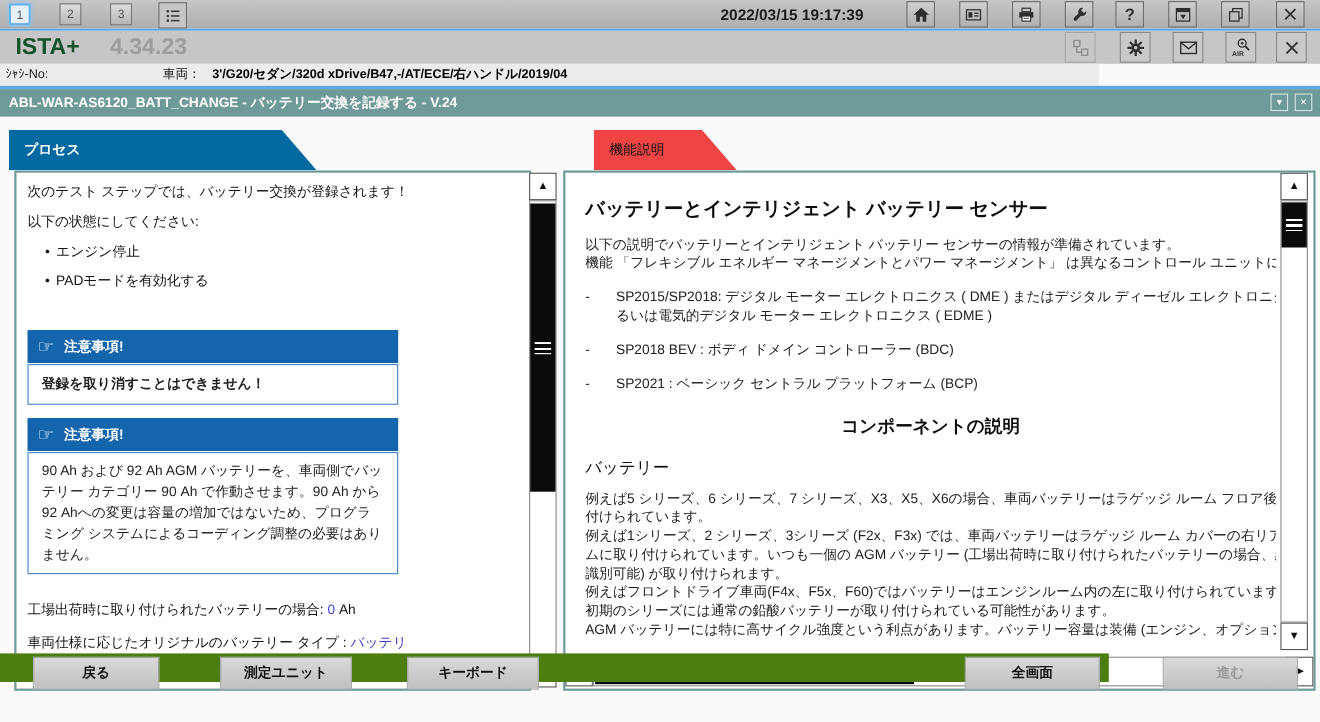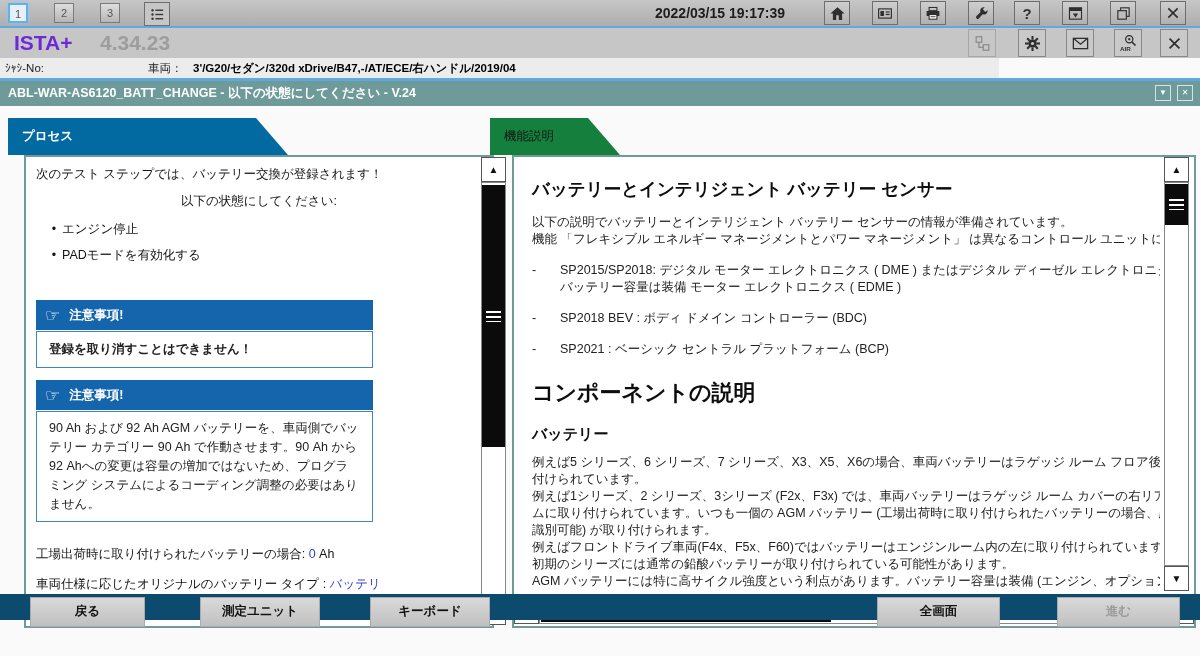--- a/index.html
+++ b/index.html
@@ -19,21 +19,21 @@
   .wsbtn.active { border:2px solid #66b0ea; box-shadow:0 0 4px #8cc6f0; background:#e6f0fa; }
   .tbicon { position:absolute; top:1px; width:26px; height:24px; box-sizing:border-box;
     border:1px solid #6e6e6e; background:linear-gradient(#cfcfcf,#b0b0b0);
     display:flex; align-items:center; justify-content:center; cursor:pointer; }
   #tb-datetime { position:absolute; left:630px; top:0; width:155px; height:26px;
     line-height:26px; text-align:right; font-weight:bold; font-size:14px; color:#1c1c1c; }
   .qmark { font-size:15px; font-weight:bold; color:#333; }
 
   
   #istarow { position:absolute; left:0; top:28px; width:1200px; height:30px; background:#c6c6c6; }
-  #ista-title { position:absolute; left:14px; top:0; font-size:21px; font-weight:bold; color:#6d28d9; line-height:30px;text-align:right; }
+  #ista-title { position:absolute; left:14px; top:0; font-size:21px; font-weight:bold; color:#14532d; line-height:30px;text-align:right; }
   #ista-version { position:absolute; left:100px; top:0; font-size:21px; font-weight:bold; color:#9d9d9d; line-height:30px; }
   .irowicon { position:absolute; top:1px; width:28px; height:28px; box-sizing:border-box;
     border:1px solid #888; background:#c9c9c9; display:flex; align-items:center; justify-content:center; cursor:pointer; }
   .grayed { opacity:.5; }
 
   
   #vehiclebar { position:absolute; left:0; top:58px; width:984px; height:20px; background:#ececec;padding-left:15px; }
   #vehiclebar .lbl { position:absolute; top:0; line-height:20px; font-size:11.5px; color:#222; }
   #chassis-label { left:5px; }
   #vehicle-label { left:148px; }
@@ -43,32 +43,32 @@
   
   #scriptheader { position:absolute; left:0; top:81px; width:1200px; height:25px; background:#6f9a9a; }
   #scriptheader .t { position:absolute; left:8px; line-height:25px; font-size:12.5px; font-weight:bold; color:#fff; }
   .shicon { position:absolute; top:4px; width:16px; height:16px; box-sizing:border-box;
     border:1px solid #d5e4e4; color:#fff; text-align:center; line-height:14px; font-size:8px; cursor:pointer; }
 
   
   .tab { position:absolute; top:118px; height:37px; cursor:pointer; }
   #tab-process { left:8px; width:280px; background:#0369a1;
     clip-path:polygon(0 0, calc(100% - 32px) 0, 100% 100%, 0 100%);font-weight:bold; }
-  #tab-func { left:490px; width:130px; background:#15803d;
+  #tab-func { left:540px; width:130px; background:#ef4444;
     clip-path:polygon(0 0, calc(100% - 32px) 0, 100% 100%, 0 100%); }
   .tab .lab { padding-left:14px; line-height:37px; font-size:12.5px; }
   #tab-process .lab { color:#fff; }
   #tab-func .lab { color:#141414; }
 
   
-  #lpanel { position:absolute; left:24px; top:155px; width:470px; height:473px; box-sizing:border-box;
+  #lpanel { position:absolute; left:13px; top:155px; width:470px; height:473px; box-sizing:border-box;
     background:#fff; border:2px solid #6f9a9a; padding:6px 10px; overflow:hidden; }
   #lpanel p { margin:0; font-size:12.5px; color:#141414; }
   .p-intro1 { margin:3px 0 10px !important; }
-  .p-intro2 { margin:0 0 6px !important;text-align:center; }
+  .p-intro2 { margin:0 0 6px !important; }
   .bullets { margin:0; padding:0 0 0 10px; list-style:none; }
   .bullets li { display:flex; line-height:26px; font-size:12.5px; color:#141414; }
   .blt { width:16px; text-align:center; }
   .notice { width:337px; }
   .n1 { margin-top:32px; }
   .n2 { margin-top:12px; }
   .notice-h { background:#1565ad; color:#fff; height:30px; box-sizing:border-box;
     display:flex; align-items:center; gap:9px; padding-left:9px; font-weight:bold; font-size:12.5px; }
   .hand-icon { font-size:17px; line-height:1; }
   .notice-b { border:1px solid #3d85c6; margin-top:1px; background:#fff; padding:7px 12px;
@@ -89,29 +89,29 @@
   #lscroll { position:absolute; left:481px; top:157px; width:25px; height:468px; }
   #rvscroll { position:absolute; left:1164px; top:157px; width:25px; height:434px; }
   #rhscroll { position:absolute; left:514px; top:597px; width:680px; height:27px; }
 
   
   #rpanel { position:absolute; left:512px; top:155px; width:684px; height:473px; box-sizing:border-box;
     background:#fff; border:2px solid #6f9a9a; }
   #rcontent { position:absolute; left:516px; top:157px; width:644px; height:436px; overflow:hidden;
     padding-left:16px; box-sizing:border-box; }
   #rcontent h1 { font-size:17.5px; margin:20px 0 13px; color:#0d0d0d; font-weight:bold; }
-  #rcontent h2 { font-size:22px; margin:20px 0 0; color:#0d0d0d; font-weight:bold; }
-  #rcontent h3 { font-size:15px; margin:17px 0 10px; color:#0d0d0d; font-weight:bold; }
+  #rcontent h2 { font-size:16px; margin:20px 0 0; color:#0d0d0d; font-weight:bold;text-align:center; }
+  #rcontent h3 { font-size:15px; margin:17px 0 10px; color:#0d0d0d; font-weight:normal; }
   .rline { font-size:12.5px; line-height:17px; white-space:pre; overflow:hidden; color:#222; }
   .ditem { display:flex; margin-top:14px; }
   .dash { width:28px; font-size:12.5px; line-height:17px; color:#222; }
   .dtext { flex:1; overflow:hidden; }
 
   
-  #footer { position:absolute; left:0; top:594px; width:1200px; height:26px; background:#0c4a6e; }
+  #footer { position:absolute; left:0; top:594px; width:1008px; height:26px; background:#4d7c0f; }
   .fbtn { position:absolute; top:3px; height:30px; box-sizing:border-box;
     background:linear-gradient(#d9d9d9,#c0c0c0); border:1px solid #ababab;
     font-size:12.5px; font-weight:bold; color:#111; text-align:center; line-height:27px; cursor:pointer; }
   .fbtn.disabled { color:#9a9a9a; cursor:default; }
 
   svg { display:block; }
 </style>
 </head>
 <body>
 
@@ -257,21 +257,21 @@
 </div>
 
 <div id="vehiclebar">
   <span class="lbl" id="chassis-label">ｼｬｼ-No:</span>
   <span class="lbl" id="vehicle-label">車両：</span>
   <span id="vehicle-value">3'/G20/セダン/320d xDrive/B47,-/AT/ECE/右ハンドル/2019/04</span>
 </div>
 <div id="bluebar"></div>
 
 <div id="scriptheader">
-  <span class="t">ABL-WAR-AS6120_BATT_CHANGE - 以下の状態にしてください - V.24</span>
+  <span class="t">ABL-WAR-AS6120_BATT_CHANGE - バッテリー交換を記録する - V.24</span>
   <span class="shicon" style="left:1155px"><span>▼</span></span>
   <span class="shicon" style="left:1177px"><span>✕</span></span>
 </div>
 
 <div class="tab" id="tab-process">
   <div class="lab">プロセス</div>
 </div>
 <div class="tab" id="tab-func">
   <div class="lab">機能説明</div>
 </div>
@@ -329,21 +329,21 @@
 <div id="rpanel"></div>
 <div id="rcontent">
   <h1>バッテリーとインテリジェント バッテリー センサー</h1>
   <div class="rline">以下の説明でバッテリーとインテリジェント バッテリー センサーの情報が準備されています。</div>
   <div class="rline">機能 「フレキシブル エネルギー マネージメントとパワー マネージメント」 は異なるコントロール ユニットに内蔵されてい</div>
 
   <div class="ditem">
     <div class="dash">-</div>
     <div class="dtext">
       <div class="rline">SP2015/SP2018: デジタル モーター エレクトロニクス ( DME ) またはデジタル ディーゼル エレクトロニクス ( DDE</div>
-      <div class="rline">バッテリー容量は装備 モーター エレクトロニクス ( EDME )</div>
+      <div class="rline">るいは電気的デジタル モーター エレクトロニクス ( EDME )</div>
     </div>
   </div>
   <div class="ditem">
     <div class="dash">-</div>
     <div class="dtext">
       <div class="rline">SP2018 BEV : ボディ ドメイン コントローラー (BDC)</div>
     </div>
   </div>
   <div class="ditem">
     <div class="dash">-</div>

